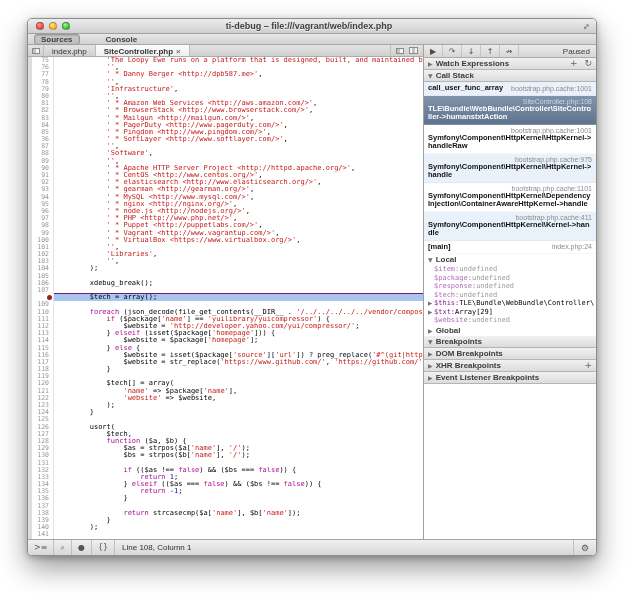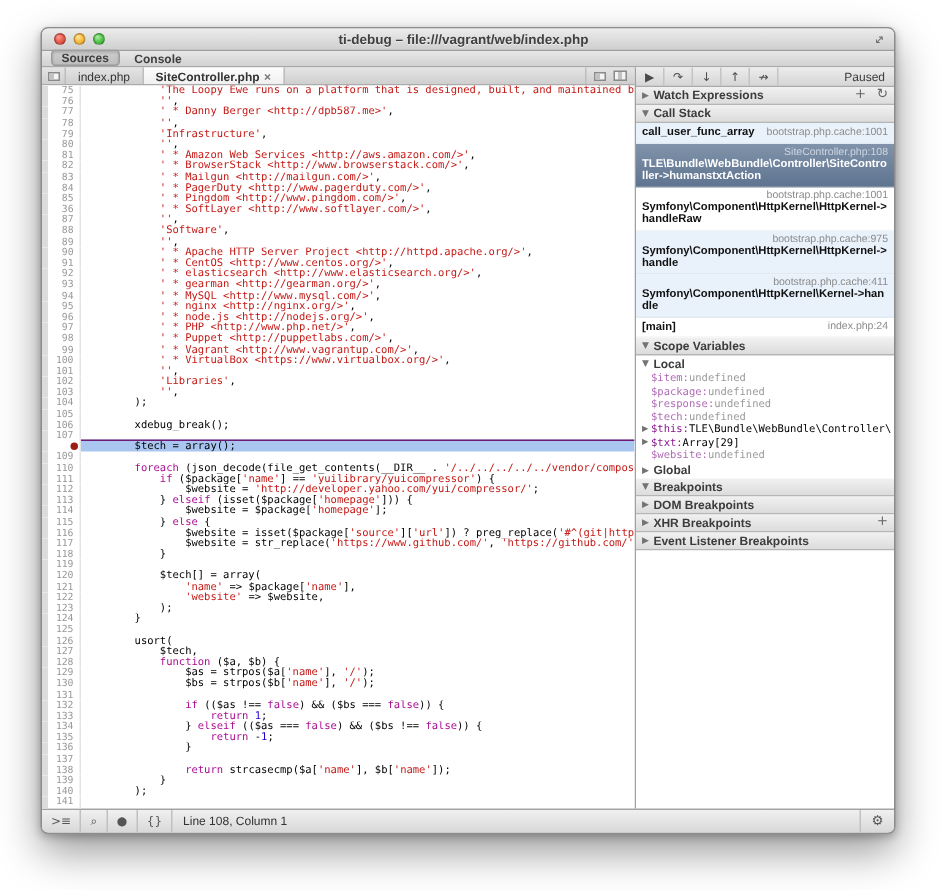--- a/index.html
+++ b/index.html
@@ -16,21 +16,21 @@
   .lights{ display:flex; gap:5px; margin-left:8px; }
   .light{ width:8px; height:8px; border-radius:50%; border:1px solid rgba(0,0,0,.25); }
   .light.red{ background:radial-gradient(circle at 35% 30%, #ff9d97, #ec6559 45%, #d63c30); }
   .light.yellow{ background:radial-gradient(circle at 35% 30%, #ffe9a8, #fdbc40 50%, #e0a42c); }
   .light.green{ background:radial-gradient(circle at 35% 30%, #b7efb2, #59c94f 50%, #2fa52b); }
   .win-title{ position:absolute; left:0; right:6px; text-align:center; font-size:9px; font-weight:bold; color:#404040; text-shadow:0 1px 0 rgba(255,255,255,.6); pointer-events:none; }
   .resize-glyph{ margin-left:auto; margin-right:6px; font-family:"DejaVu Sans",sans-serif; font-size:8px; color:#6a6a6a; transform:rotate(-45deg); }
 
   
   .main-toolbar{ height:11px; flex:0 0 11px; background:linear-gradient(#e7e7e7,#d2d2d2);
-    border-bottom:1px solid #a8a8a8; display:flex; align-items:flex-end; padding-left:6px; gap:4px; }
+    border-bottom:1px solid #a8a8a8; display:flex; align-items:center; padding-left:6px; gap:20px; }
   .tool-tab{ font-size:8px; font-weight:bold; color:#3f3f3f; padding:0 6px; line-height:9px; border-radius:3px; }
   .tool-tab.active{ background:rgba(0,0,0,.10); border:1px solid #9b9b9b; box-shadow:inset 0 1px 2px rgba(0,0,0,.18); }
 
   
   .content{ flex:1 1 auto; display:flex; min-height:0; }
   .editor-pane{ flex:1 1 auto; min-width:0; display:flex; flex-direction:column; border-right:1px solid #a0a0a0; }
 
   .file-tab-bar{ height:12px; flex:0 0 12px; background:linear-gradient(#e4e4e4,#cfcfcf);
     border-bottom:1px solid #ababab; display:flex; align-items:stretch; font-size:8px; color:#333; }
   .nav-icon-cell{ width:16px; display:flex; align-items:center; justify-content:center; border-right:1px solid #bdbdbd; }
@@ -244,34 +244,34 @@
             <div class="fname">TLE\Bundle\WebBundle\Controller\SiteController-&gt;humanstxtAction</div>
           </div>
           <div class="frame">
             <div class="loc">bootstrap.php.cache:1001</div>
             <div class="fname">Symfony\Component\HttpKernel\HttpKernel-&gt;handleRaw</div>
           </div>
           <div class="frame alt">
             <div class="loc">bootstrap.php.cache:975</div>
             <div class="fname">Symfony\Component\HttpKernel\HttpKernel-&gt;handle</div>
           </div>
+          <div class="frame">
+            <div class="loc">bootstrap.php.cache:1101</div>
+            <div class="fname">Symfony\Component\HttpKernel\DependencyInjection\ContainerAwareHttpKernel-&gt;handle</div>
+          </div>
           <div class="frame alt">
             <div class="loc">bootstrap.php.cache:411</div>
             <div class="fname">Symfony\Component\HttpKernel\Kernel-&gt;handle</div>
           </div>
           <div class="frame inline">
             <span class="fname">[main]</span>
             <span class="loc">index.php:24</span>
           </div>
         </div>
 
-      <div class="sec-header">
-        <span class="tri">▼</span>
-        <span>Scope Variables</span>
-      </div>
       <div class="scope-row">
         <span class="tri">▼</span>
         <span>Local</span>
       </div>
       <div>
           <div class="var-row muted">
             <span class="tri"></span>
             <span class="var-name">$item</span>
             <span class="var-name">: </span>
             <span class="var-val">undefined</span>

